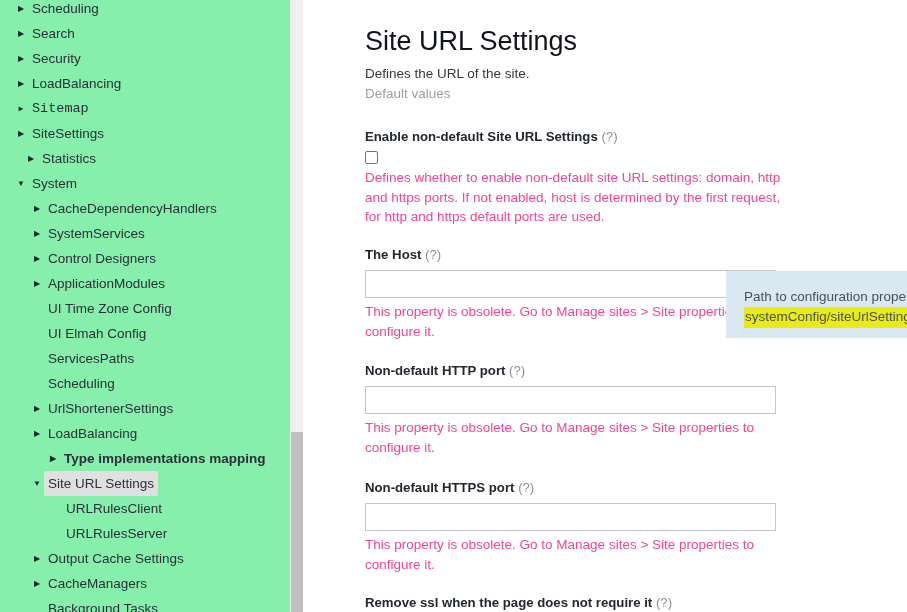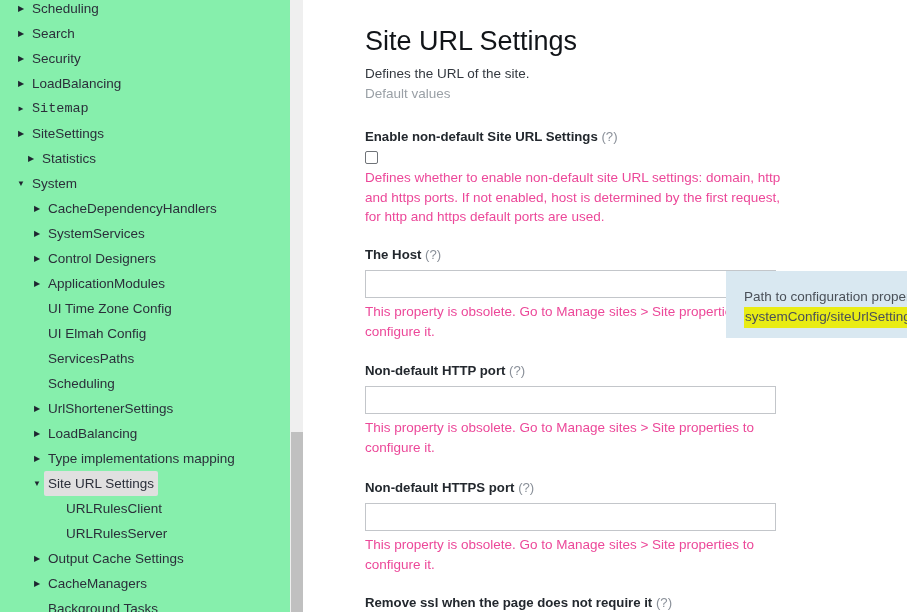--- a/index.html
+++ b/index.html
@@ -275,21 +275,21 @@
           <span class="lbl">Scheduling</span>
         </div>
         <div class="node d2" style="top: 400px; position: absolute; left: 0px; right: 0px;">
           <span class="arrow collapsed"></span>
           <span class="lbl">UrlShortenerSettings</span>
         </div>
         <div class="node d2" style="top: 425px; position: absolute; left: 0px; right: 0px;">
           <span class="arrow collapsed"></span>
           <span class="lbl">LoadBalancing</span>
         </div>
-        <div class="node d2" style="top: 450px; position: absolute; left: 0px; right: 0px;">
+        <div class="node d2" style="top: 450px; position: absolute; left: 16px; right: 0px; font-weight: bold;">
           <span class="arrow collapsed"></span>
           <span class="lbl">Type implementations mapping</span>
         </div>
         <div class="node d2 selected" style="top: 475px; position: absolute; left: 0px; right: 0px;">
           <span class="arrow expanded"></span>
           <span class="lbl">Site URL Settings</span>
         </div>
         <div class="node d3" style="top: 500px; position: absolute; left: 0px; right: 0px; padding-left: 36px;">
           <span class="lbl">URLRulesClient</span>
         </div>

